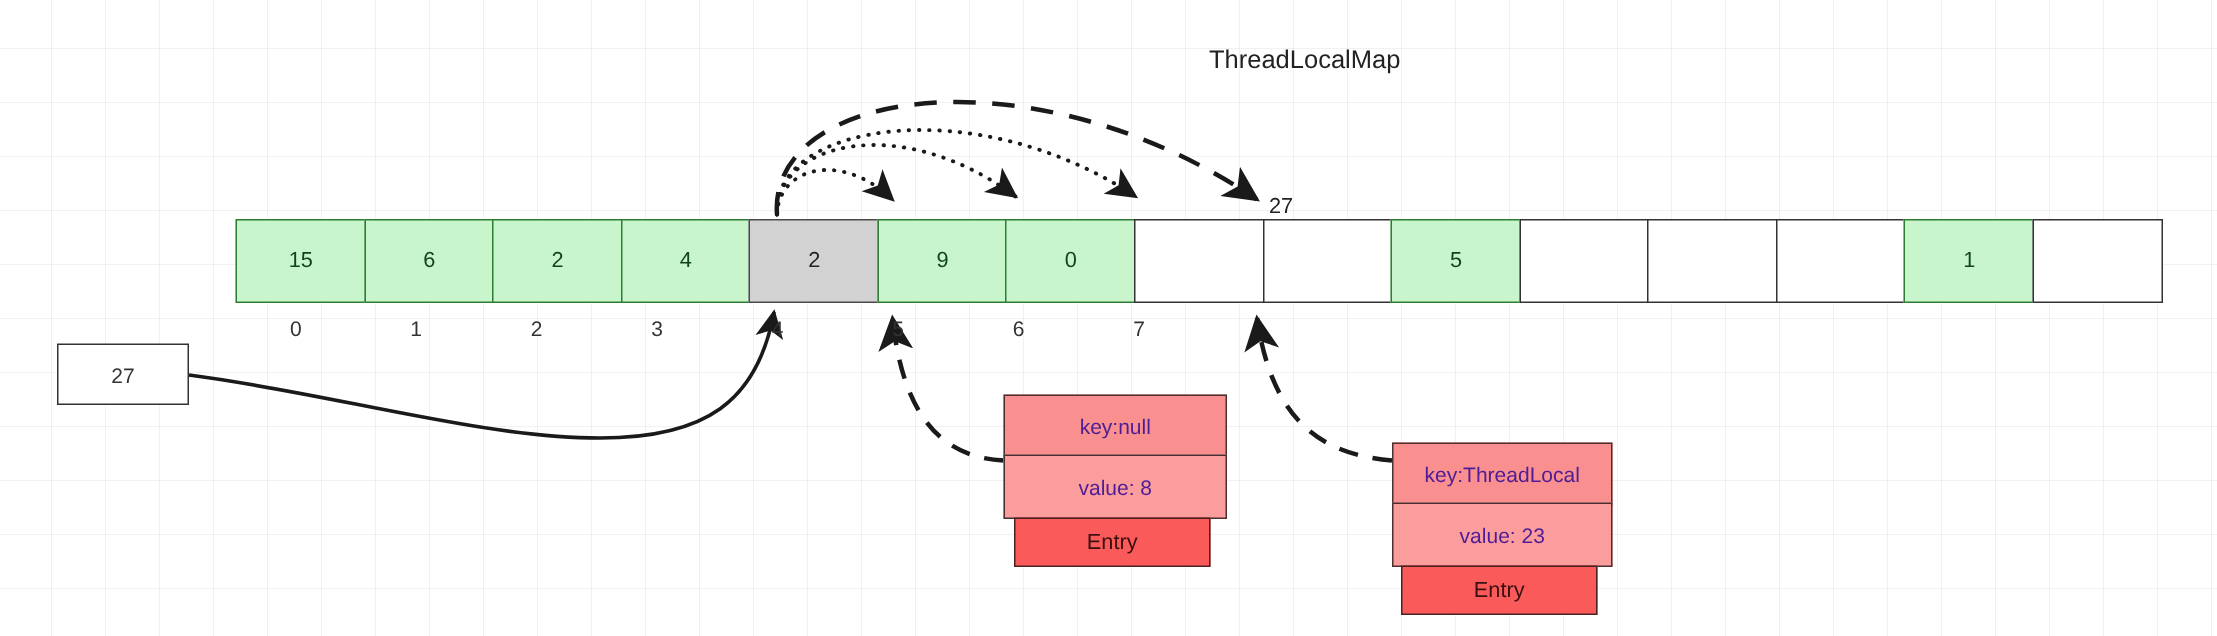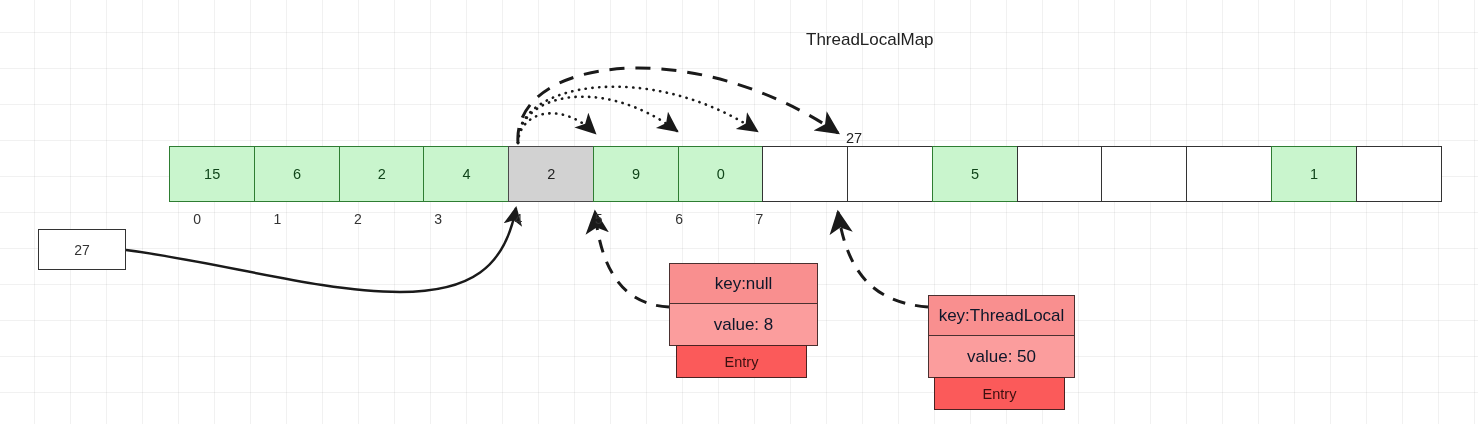--- a/index.html
+++ b/index.html
@@ -30,21 +30,21 @@
   .cell{
     flex:1 1 0;
     box-sizing:border-box;
     border:1.6px solid #333333;
     margin-left:-1.6px;
     display:flex;align-items:center;justify-content:center;
     font-size:14.5px;
     background:#ffffff;
     color:#1b3a1b;
   }
-  .cell:first-child{margin-left:12px;}
+  .cell:first-child{margin-left:0;}
   .cell.green{background:#c9f5cd;border-color:#2e7d32;color:#10451a;}
   .cell.gray{background:#d2d2d2;border-color:#4a4a4a;color:#222;}
 
   .idx{
     position:absolute;top:211px;
     width:80.3px;text-align:center;
     font-size:14px;color:#333;
   }
 
   
@@ -55,21 +55,21 @@
     font-size:14px;color:#333;box-sizing:border-box;
   }
 
   
   .entry{position:absolute;}
   .entry .row{
     box-sizing:border-box;
     border:1.8px solid #4a3030;
     background:#f98f8f;
     display:flex;align-items:center;justify-content:center;
-    font-size:17px;color:#0f172a;
+    font-size:14px;color:#4c1d95;
   }
   .entry .row.key{height:42px;}
   .entry .row.val{height:43px;margin-top:-1.8px;background:#fb9d9d;}
   .entry .tag{
     box-sizing:border-box;
     border:1.8px solid #4a2222;
     background:#fb5a5a;
     height:33px;margin-top:-1px;
     display:flex;align-items:center;justify-content:center;
     font-size:14.5px;color:#3b1010;
@@ -148,15 +148,15 @@
 <div id="srcbox">27</div>
 
 <div class="entry" id="entry1">
   <div class="row key">key:null</div>
   <div class="row val">value: 8</div>
   <div class="tag">Entry</div>
 </div>
 
 <div class="entry" id="entry2">
   <div class="row key">key:ThreadLocal</div>
-  <div class="row val">value: 50</div>
+  <div class="row val">value: 23</div>
   <div class="tag">Entry</div>
 </div>
 
 </body></html>

